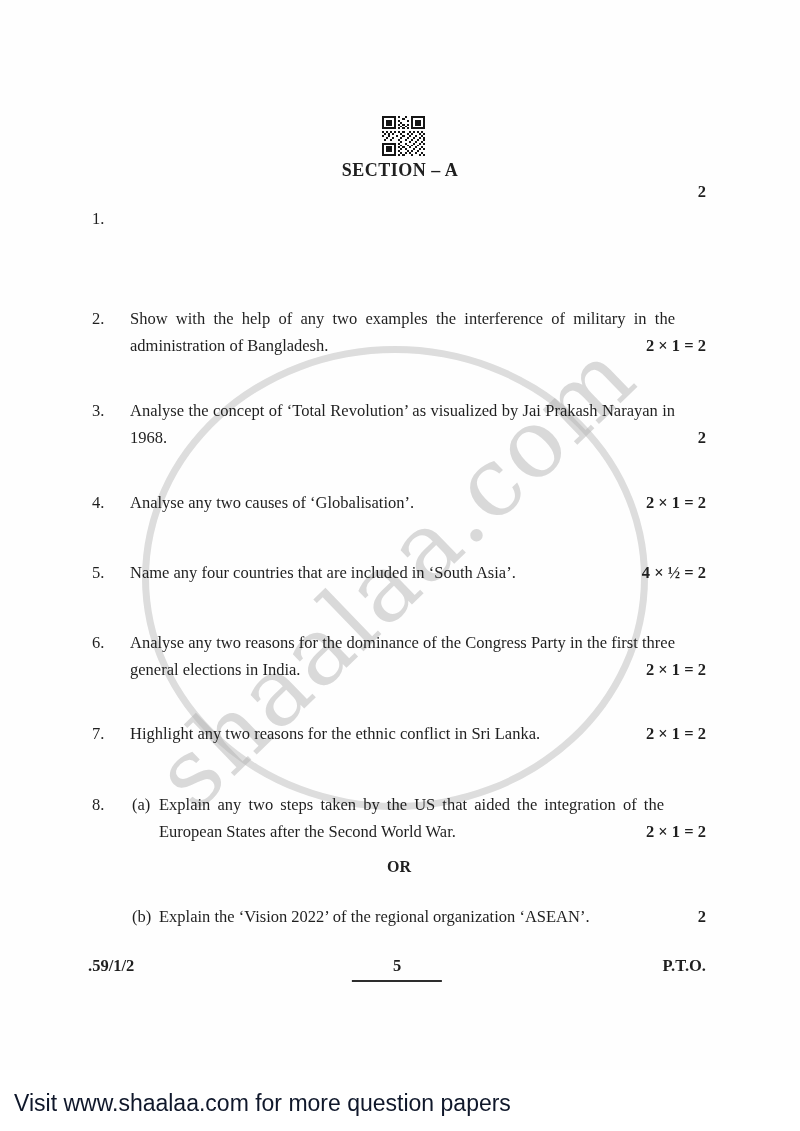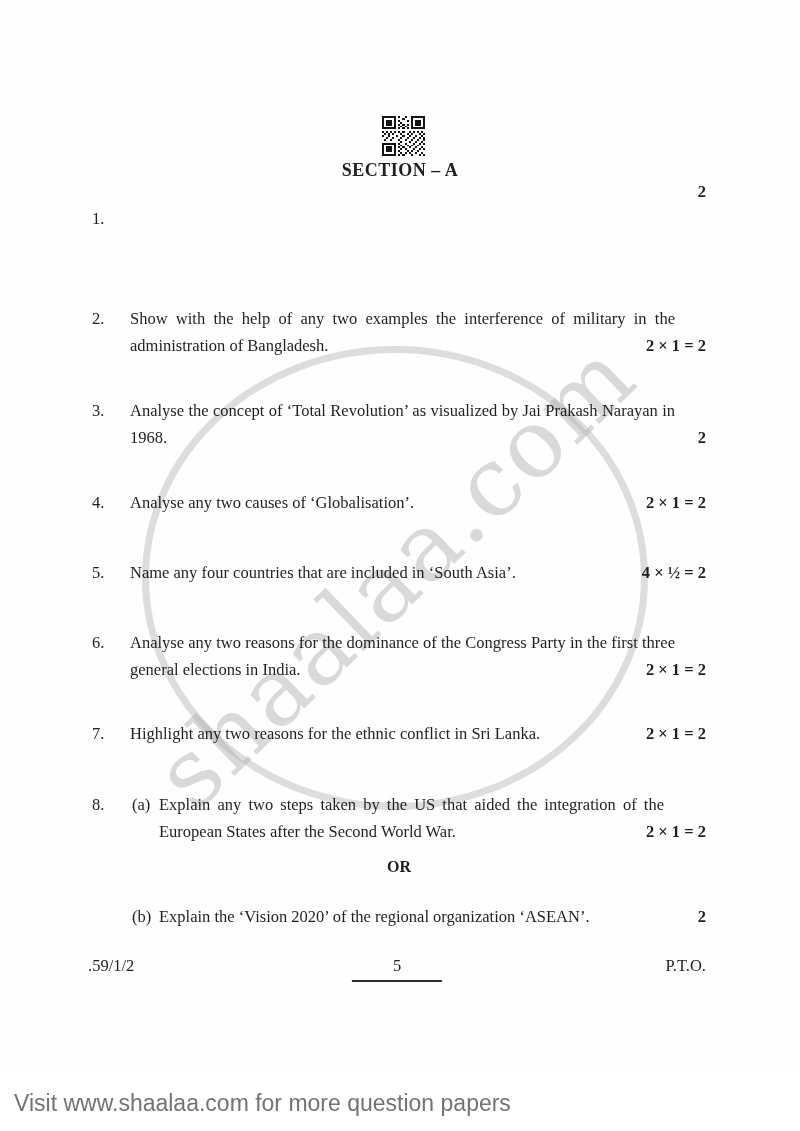--- a/index.html
+++ b/index.html
@@ -37,33 +37,33 @@
   .qnum{position:absolute;left:0;top:0;}
   .subnum{position:absolute;left:40px;top:0;}
   .qtext{margin-left:38px;width:545px;text-align:justify;}
   .qtext.sub{margin-left:67px;width:505px;}
   .qmarks{position:absolute;right:0;bottom:0;font-weight:bold;}
   .or{
     position:absolute;left:92px;width:614px;text-align:center;
     font-weight:bold;font-size:16px;
   }
   
-  .footer{position:absolute;left:88px;top:956px;width:618px;height:30px;font-size:16.5px;font-weight:normal;}
+  .footer{position:absolute;left:88px;top:956px;width:618px;height:30px;font-size:16.5px;font-weight:bold;}
   .footer-left{position:absolute;left:0;top:0;}
   .footer-right{position:absolute;right:0;top:0;}
   .footer-center{
     position:absolute;left:50%;top:0;transform:translateX(-50%);
     padding:0 41px 4px 41px;border-bottom:2px solid #2d2d2d;
   }
   
   .banner{
     position:absolute;left:0;bottom:0;width:800px;height:61px;background:#ffffff;
     font-family:"Liberation Sans","DejaVu Sans",sans-serif;
   }
-  .banner span{position:absolute;left:14px;top:20px;font-size:23px;color:#737373;}
+  .banner span{position:absolute;left:14px;top:20px;font-size:23px;color:#0f172a;}
 </style>
 </head>
 <body>
 
 <div class="page">
 
   <div class="wm-circle"></div>
   <div class="wm-text">shaalaa.com</div>
 
   <svg class="qr" viewBox="0 0 21 21" preserveAspectRatio="none" shape-rendering="crispEdges">
@@ -217,21 +217,21 @@
     <span class="qnum">8.</span>
     <span class="subnum">(a)</span>
     <div class="qtext sub">Explain any two steps taken by the US that aided the integration of the European States after the Second World War.</div>
     <span class="qmarks">2 × 1 = 2</span>
   </div>
 
   <div class="or" style="top:858px">OR</div>
 
   <div class="question" style="top:903px">
     <span class="subnum">(b)</span>
-    <div class="qtext sub">Explain the ‘Vision 2020’ of the regional organization ‘ASEAN’.</div>
+    <div class="qtext sub">Explain the ‘Vision 2022’ of the regional organization ‘ASEAN’.</div>
     <span class="qmarks">2</span>
   </div>
 
   <div class="footer">
     <span class="footer-left">.59/1/2</span>
     <span class="footer-center">5</span>
     <span class="footer-right">P.T.O.</span>
   </div>
 </div>
 

